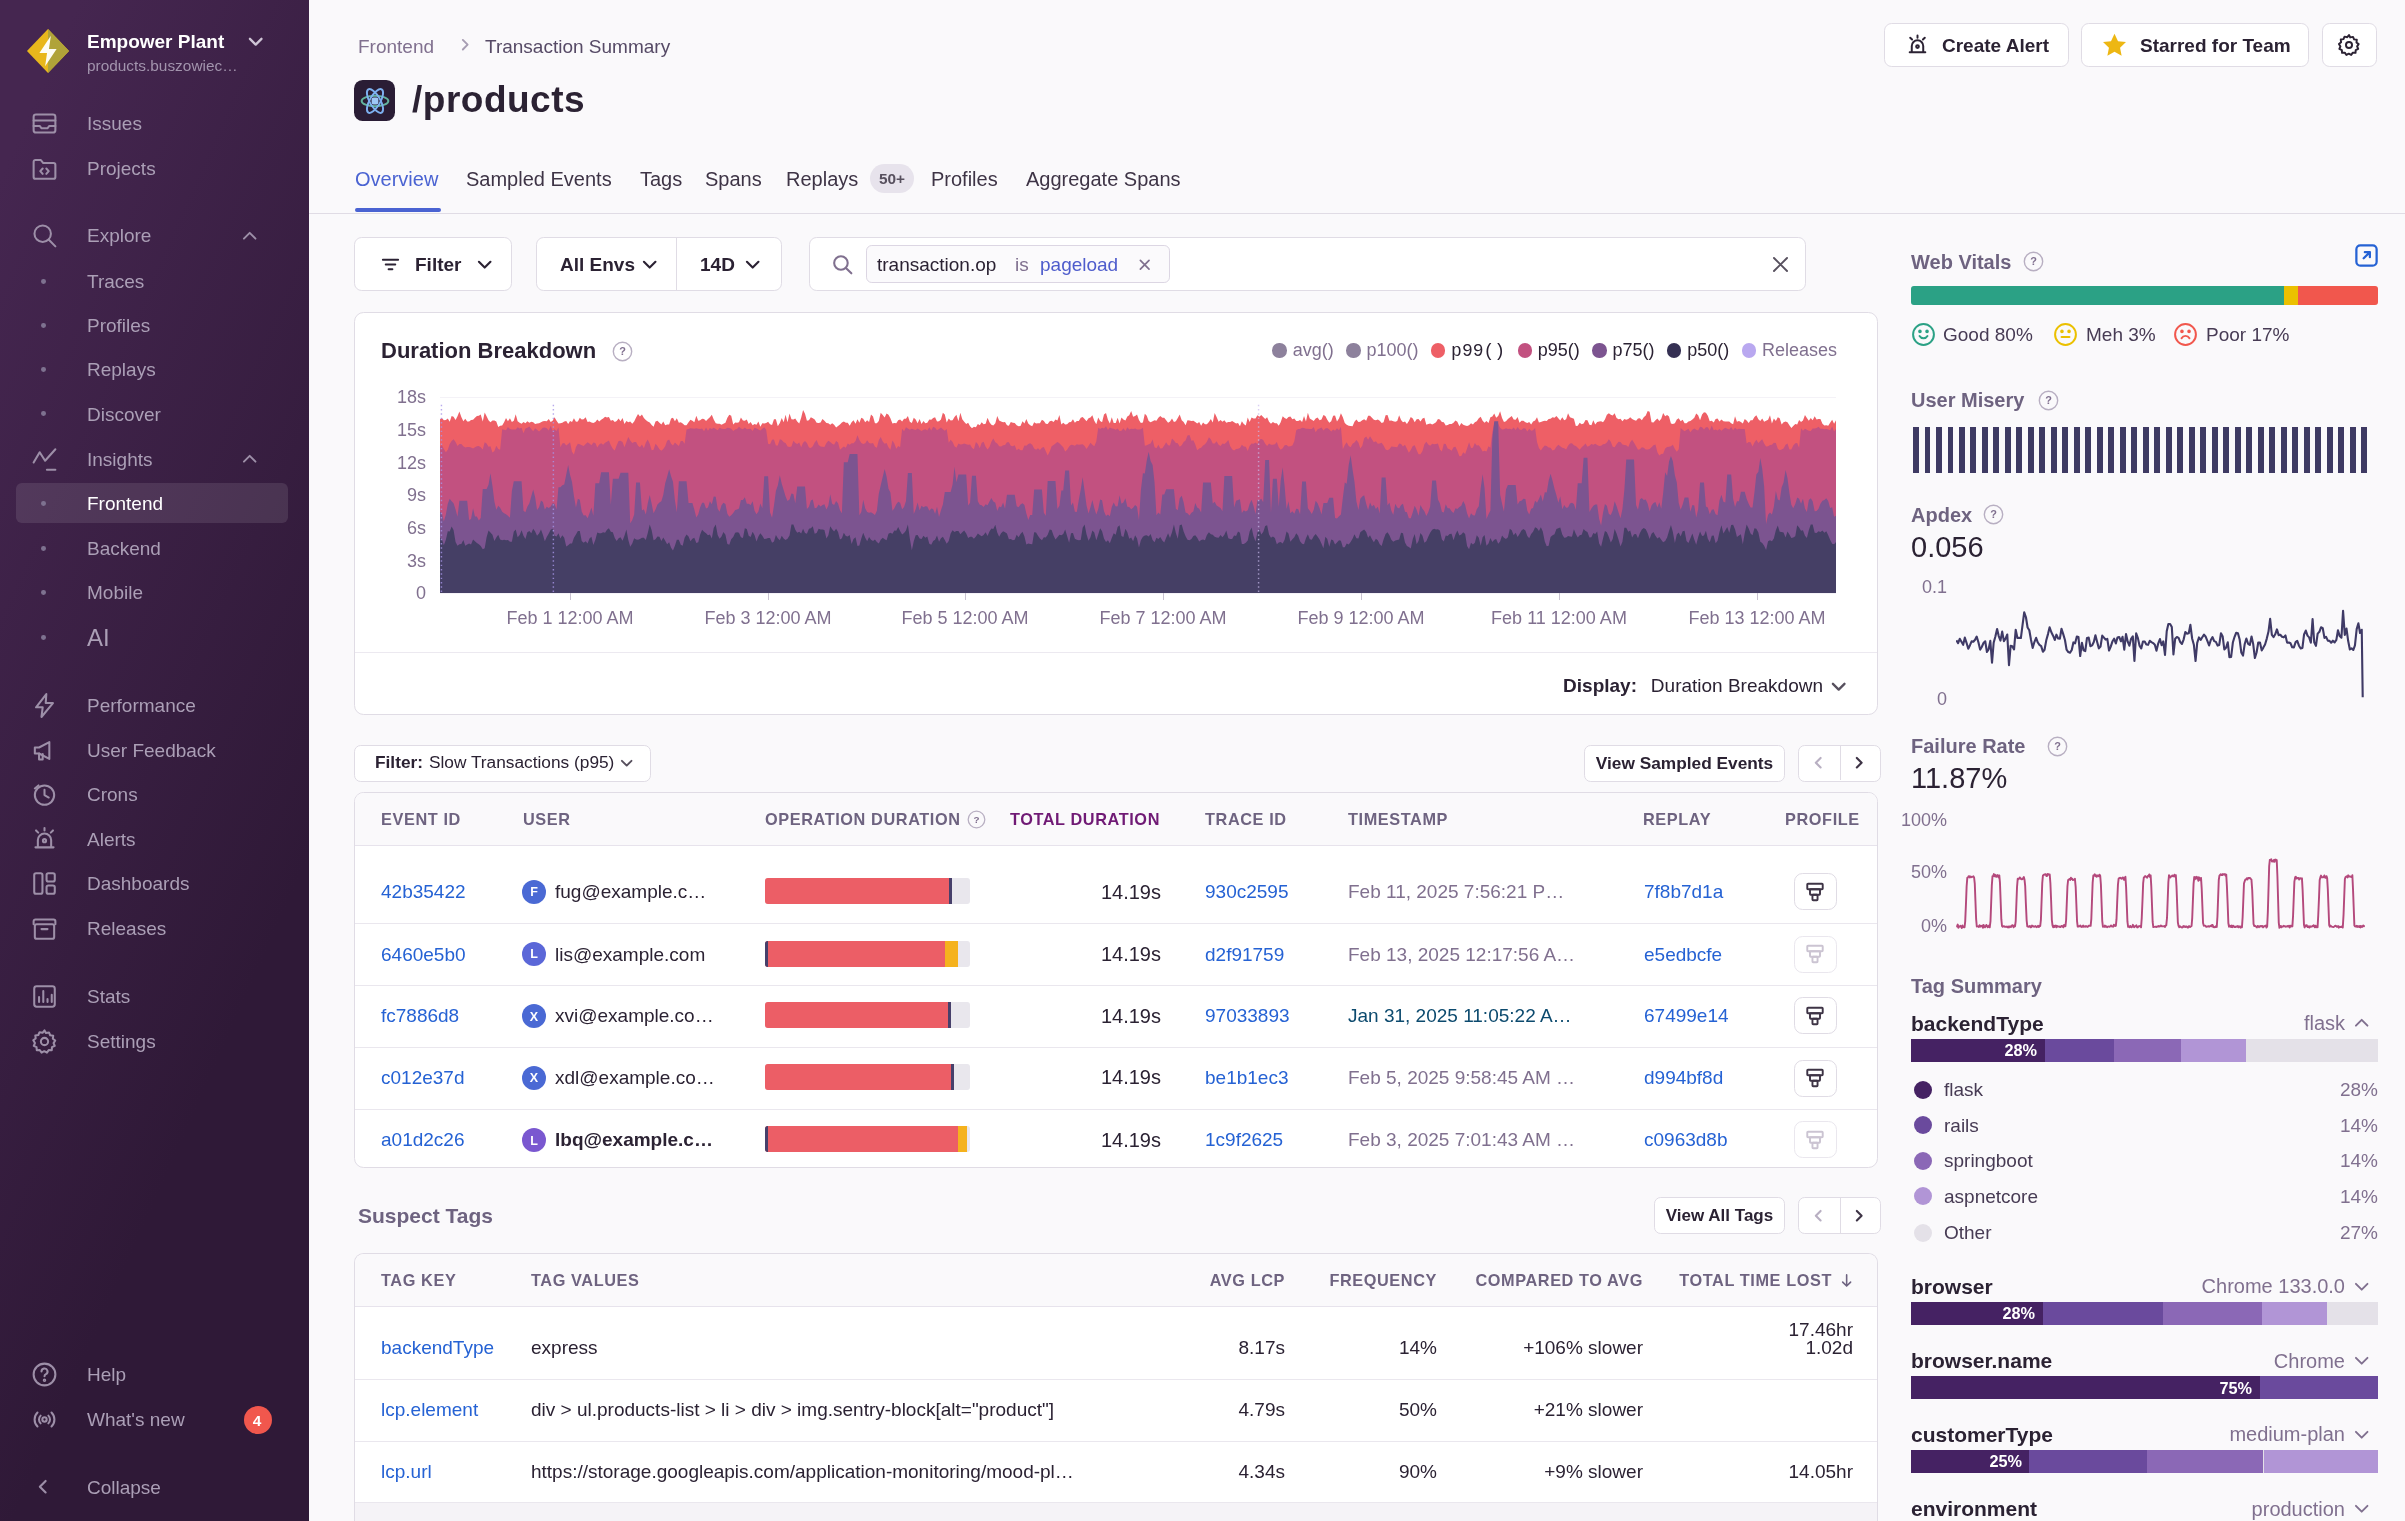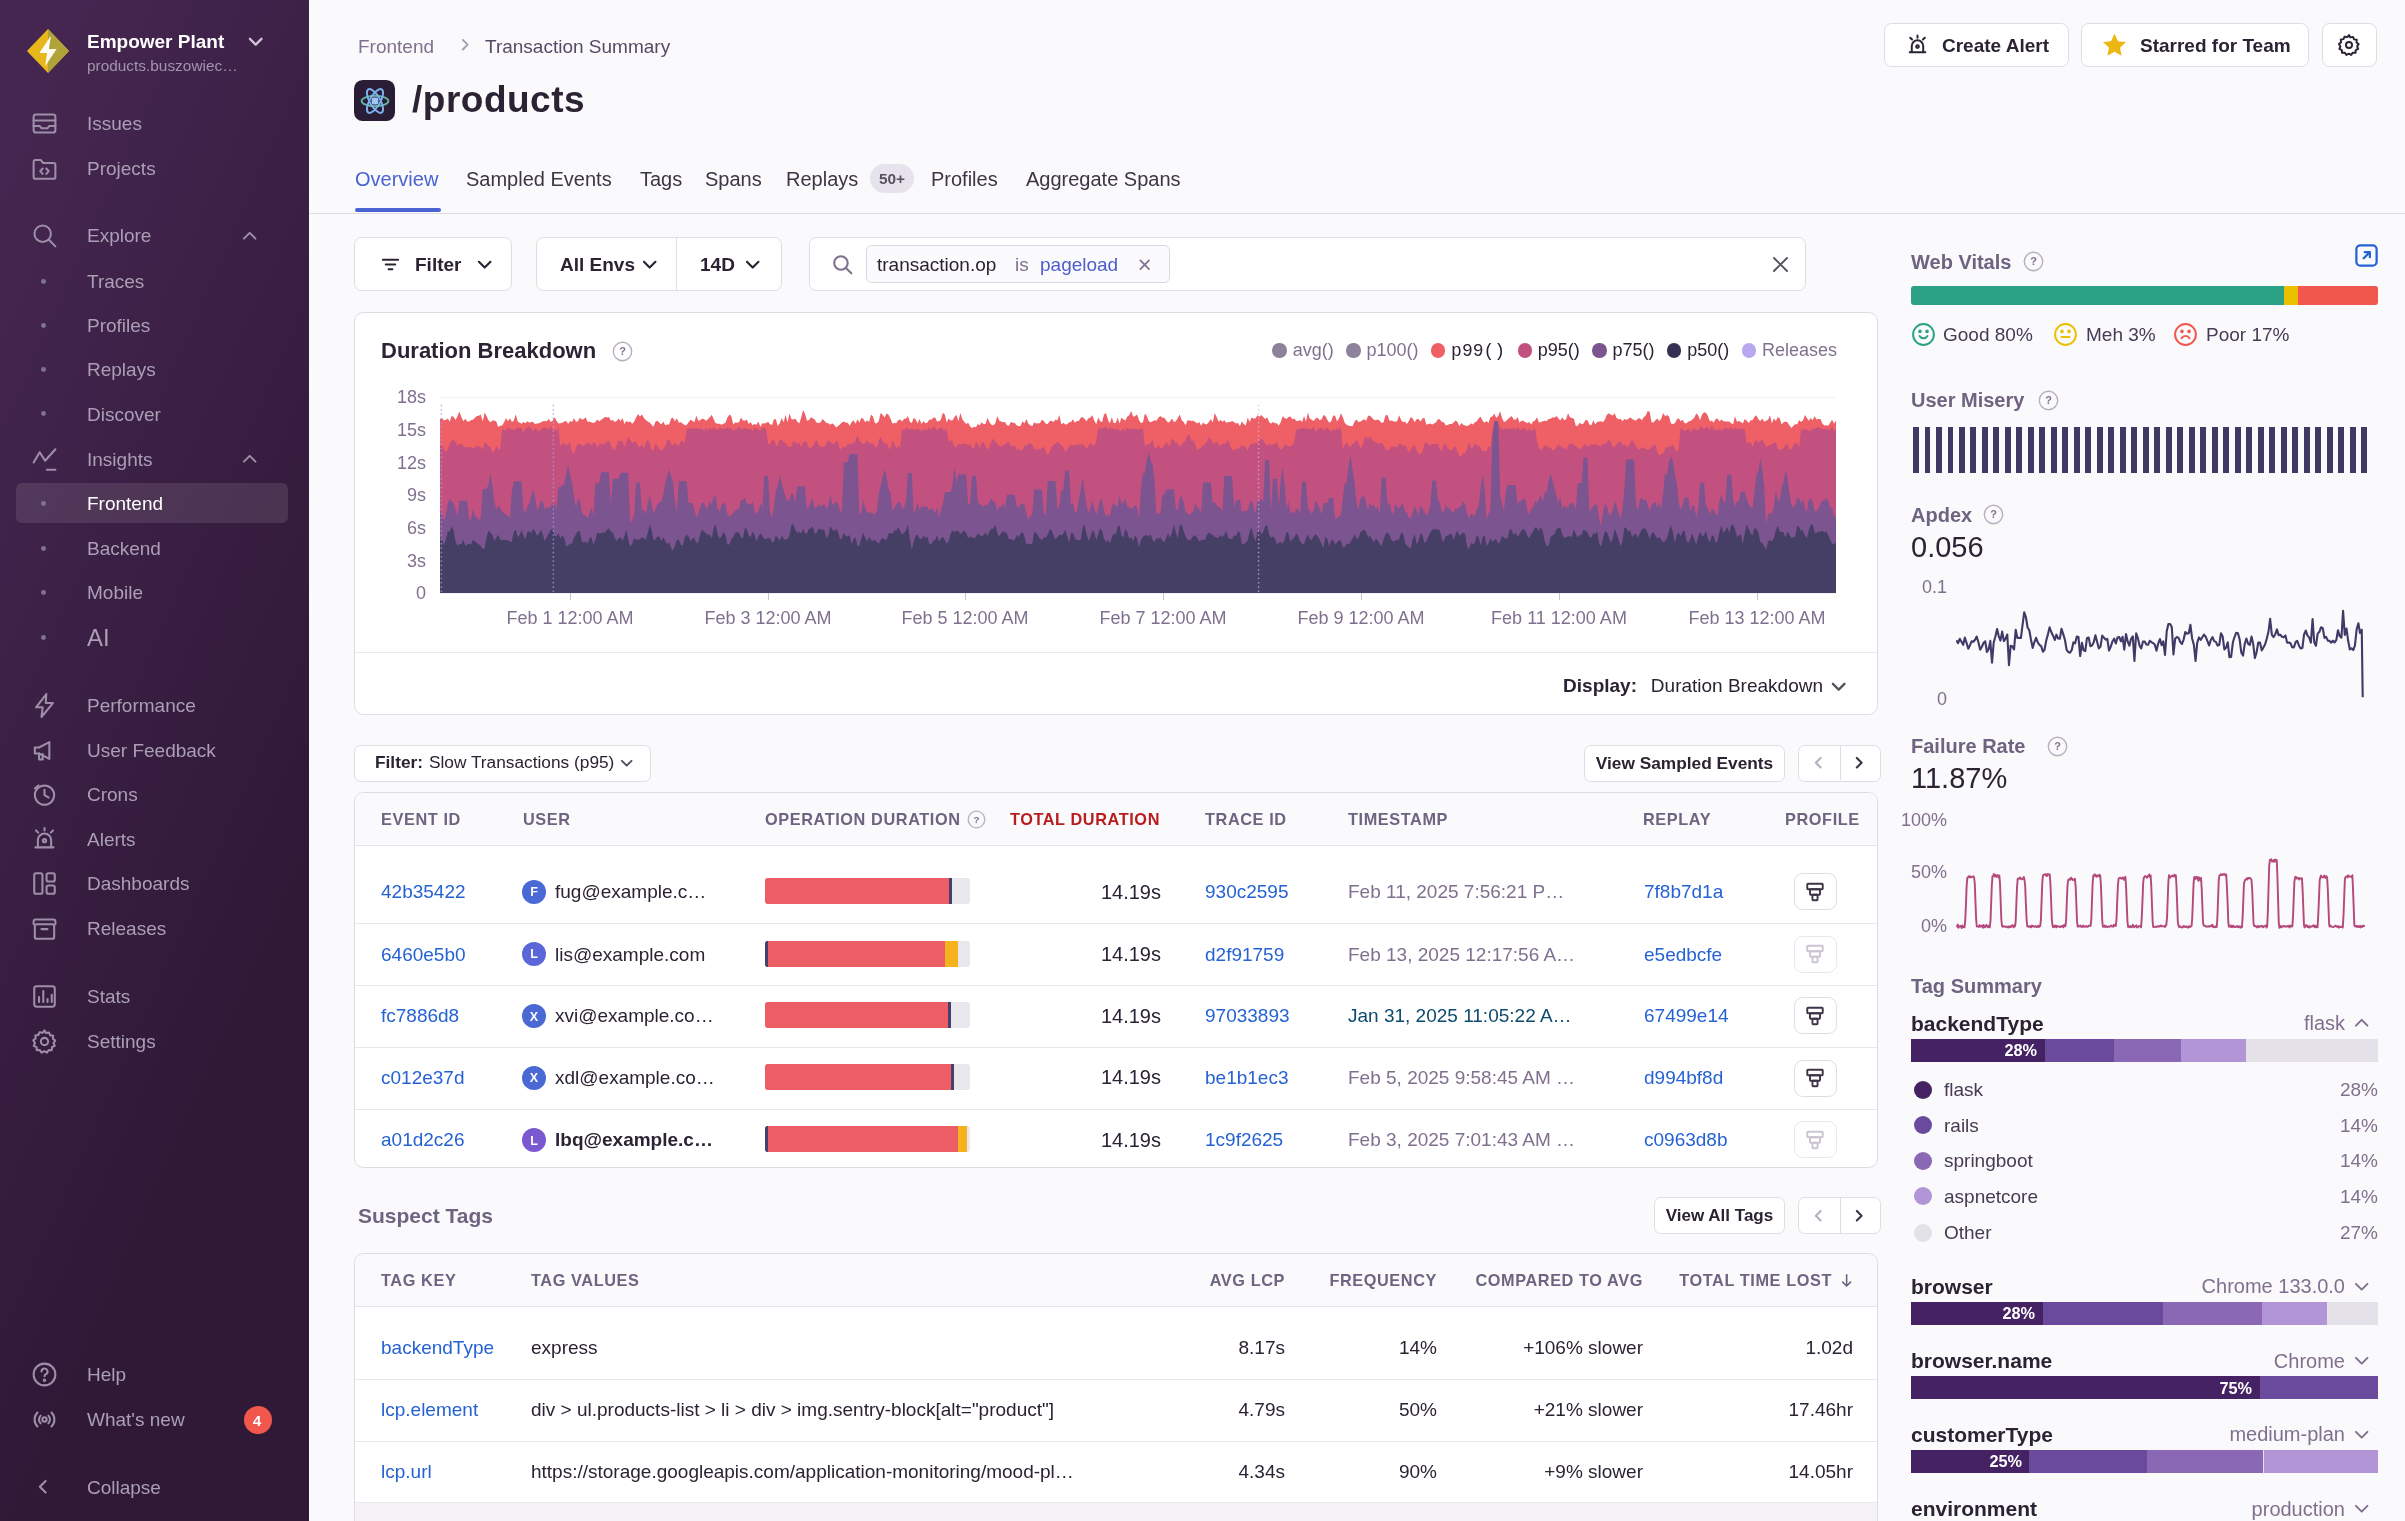--- a/index.html
+++ b/index.html
@@ -296,21 +296,21 @@
     </svg>
 <div style="position:absolute;left:354px;top:792px;width:1524px;height:376px;background:#fff;border:1.4px solid #e0dce5;border-radius:9.6px;box-sizing:border-box;"></div>
 <div style="position:absolute;left:355px;top:793px;width:1522px;height:53px;background:#faf9fb;border-bottom:1.4px solid #e7e3ec;border-radius:8.6px 8.6px 0 0;box-sizing:border-box;"></div>
 <div style="position:absolute;left:381px;top:807px;font-size:16.3px;line-height:24px;color:#6e6380;font-weight:700;letter-spacing:0.6px;white-space:nowrap;">EVENT ID</div>
 <div style="position:absolute;left:523px;top:807px;font-size:16.3px;line-height:24px;color:#6e6380;font-weight:700;letter-spacing:0.6px;white-space:nowrap;">USER</div>
 <div style="position:absolute;left:765px;top:807px;font-size:16.3px;line-height:24px;color:#6e6380;font-weight:700;letter-spacing:0.6px;white-space:nowrap;">OPERATION DURATION</div>
 <svg style="position:absolute;left:967px;top:810px" width="19" height="19" viewBox="0 0 24 24">
       <circle cx="12" cy="12" r="10.5" fill="none" stroke="#b8afc2" stroke-width="1.6"></circle>
       <text x="12" y="16.2" font-size="12.5" fill="#80708f" text-anchor="middle" font-weight="600">?</text>
     </svg>
-<div style="position:absolute;right:1246px;top:807px;font-size:16.3px;line-height:24px;color:#b91c1c;font-weight:700;letter-spacing:0.6px;white-space:nowrap;">TOTAL DURATION</div>
+<div style="position:absolute;right:1246px;top:807px;font-size:16.3px;line-height:24px;color:#701a75;font-weight:700;letter-spacing:0.6px;white-space:nowrap;">TOTAL DURATION</div>
 <div style="position:absolute;left:1205px;top:807px;font-size:16.3px;line-height:24px;color:#6e6380;font-weight:700;letter-spacing:0.6px;white-space:nowrap;">TRACE ID</div>
 <div style="position:absolute;left:1348px;top:807px;font-size:16.3px;line-height:24px;color:#6e6380;font-weight:700;letter-spacing:0.6px;white-space:nowrap;">TIMESTAMP</div>
 <div style="position:absolute;left:1643px;top:807px;font-size:16.3px;line-height:24px;color:#6e6380;font-weight:700;letter-spacing:0.6px;white-space:nowrap;">REPLAY</div>
 <div style="position:absolute;left:1785px;top:807px;font-size:16.3px;line-height:24px;color:#6e6380;font-weight:700;letter-spacing:0.6px;white-space:nowrap;">PROFILE</div>
 <div style="position:absolute;left:381px;top:878px;font-size:19px;line-height:27px;color:#2562d4;font-weight:400;letter-spacing:0;white-space:nowrap;">42b35422</div>
 <div style="position:absolute;left:522px;top:880px;width:24px;height:24px;border-radius:50%;background:#4a69d4;"></div>
 <div style="position:absolute;left:534px;top:882px;font-size:12.5px;line-height:20px;color:#fff;font-weight:600;letter-spacing:0;white-space:nowrap;transform:translateX(-50%);">F</div>
 <div style="position:absolute;left:555px;top:878px;font-size:19px;line-height:27px;color:#2b2233;font-weight:400;letter-spacing:0;white-space:nowrap;">fug@example.c…</div>
 <div style="position:absolute;left:765px;top:878px;width:205px;height:26px;background:#e9e7ed;border-radius:2.9px;overflow:hidden;">
       <div style="position:absolute;left:0;top:0;width:184px;height:26px;background:#ec5e66;"></div>
@@ -431,21 +431,21 @@
 <div style="position:absolute;right:1121px;top:1334px;font-size:19px;line-height:27px;color:#2b2233;font-weight:400;letter-spacing:0;white-space:nowrap;">8.17s</div>
 <div style="position:absolute;right:969px;top:1334px;font-size:19px;line-height:27px;color:#2b2233;font-weight:400;letter-spacing:0;white-space:nowrap;">14%</div>
 <div style="position:absolute;right:763px;top:1334px;font-size:19px;line-height:27px;color:#2b2233;font-weight:400;letter-spacing:0;white-space:nowrap;">+106% slower</div>
 <div style="position:absolute;right:553px;top:1334px;font-size:19px;line-height:27px;color:#2b2233;font-weight:400;letter-spacing:0;white-space:nowrap;">1.02d</div>
 <div style="position:absolute;left:355px;top:1379px;width:1522px;height:1px;background:#eae7ee;"></div>
 <div style="position:absolute;left:381px;top:1396px;font-size:19px;line-height:27px;color:#2562d4;font-weight:400;letter-spacing:0;white-space:nowrap;">lcp.element</div>
 <div style="position:absolute;left:531px;top:1396px;font-size:19px;line-height:27px;color:#2b2233;font-weight:400;letter-spacing:0;white-space:nowrap;">div &gt; ul.products-list &gt; li &gt; div &gt; img.sentry-block[alt="product"]</div>
 <div style="position:absolute;right:1121px;top:1396px;font-size:19px;line-height:27px;color:#2b2233;font-weight:400;letter-spacing:0;white-space:nowrap;">4.79s</div>
 <div style="position:absolute;right:969px;top:1396px;font-size:19px;line-height:27px;color:#2b2233;font-weight:400;letter-spacing:0;white-space:nowrap;">50%</div>
 <div style="position:absolute;right:763px;top:1396px;font-size:19px;line-height:27px;color:#2b2233;font-weight:400;letter-spacing:0;white-space:nowrap;">+21% slower</div>
-<div style="position:absolute;right:553px;top:1396px;font-size:19px;line-height:27px;color:#2b2233;font-weight:400;letter-spacing:0;white-space:nowrap;">17.46hr</div>
+<div style="position:absolute;right:553px;top:1316px;font-size:19px;line-height:27px;color:#2b2233;font-weight:400;letter-spacing:0;white-space:nowrap;">17.46hr</div>
 <div style="position:absolute;left:355px;top:1441px;width:1522px;height:1px;background:#eae7ee;"></div>
 <div style="position:absolute;left:381px;top:1458px;font-size:19px;line-height:27px;color:#2562d4;font-weight:400;letter-spacing:0;white-space:nowrap;">lcp.url</div>
 <div style="position:absolute;left:531px;top:1458px;font-size:19px;line-height:27px;color:#2b2233;font-weight:400;letter-spacing:0;white-space:nowrap;">https://storage.googleapis.com/application-monitoring/mood-pl…</div>
 <div style="position:absolute;right:1121px;top:1458px;font-size:19px;line-height:27px;color:#2b2233;font-weight:400;letter-spacing:0;white-space:nowrap;">4.34s</div>
 <div style="position:absolute;right:969px;top:1458px;font-size:19px;line-height:27px;color:#2b2233;font-weight:400;letter-spacing:0;white-space:nowrap;">90%</div>
 <div style="position:absolute;right:763px;top:1458px;font-size:19px;line-height:27px;color:#2b2233;font-weight:400;letter-spacing:0;white-space:nowrap;">+9% slower</div>
 <div style="position:absolute;right:553px;top:1458px;font-size:19px;line-height:27px;color:#2b2233;font-weight:400;letter-spacing:0;white-space:nowrap;">14.05hr</div>
 <div style="position:absolute;left:355px;top:1502px;width:1522px;height:20px;background:#f5f3f7;border-top:1px solid #eae7ee;"></div>
 <div style="position:absolute;left:1911px;top:248px;font-size:20px;line-height:28px;color:#6e6380;font-weight:700;letter-spacing:0;white-space:nowrap;">Web Vitals</div>
 <svg style="position:absolute;left:2023px;top:251px" width="21" height="21" viewBox="0 0 24 24">

